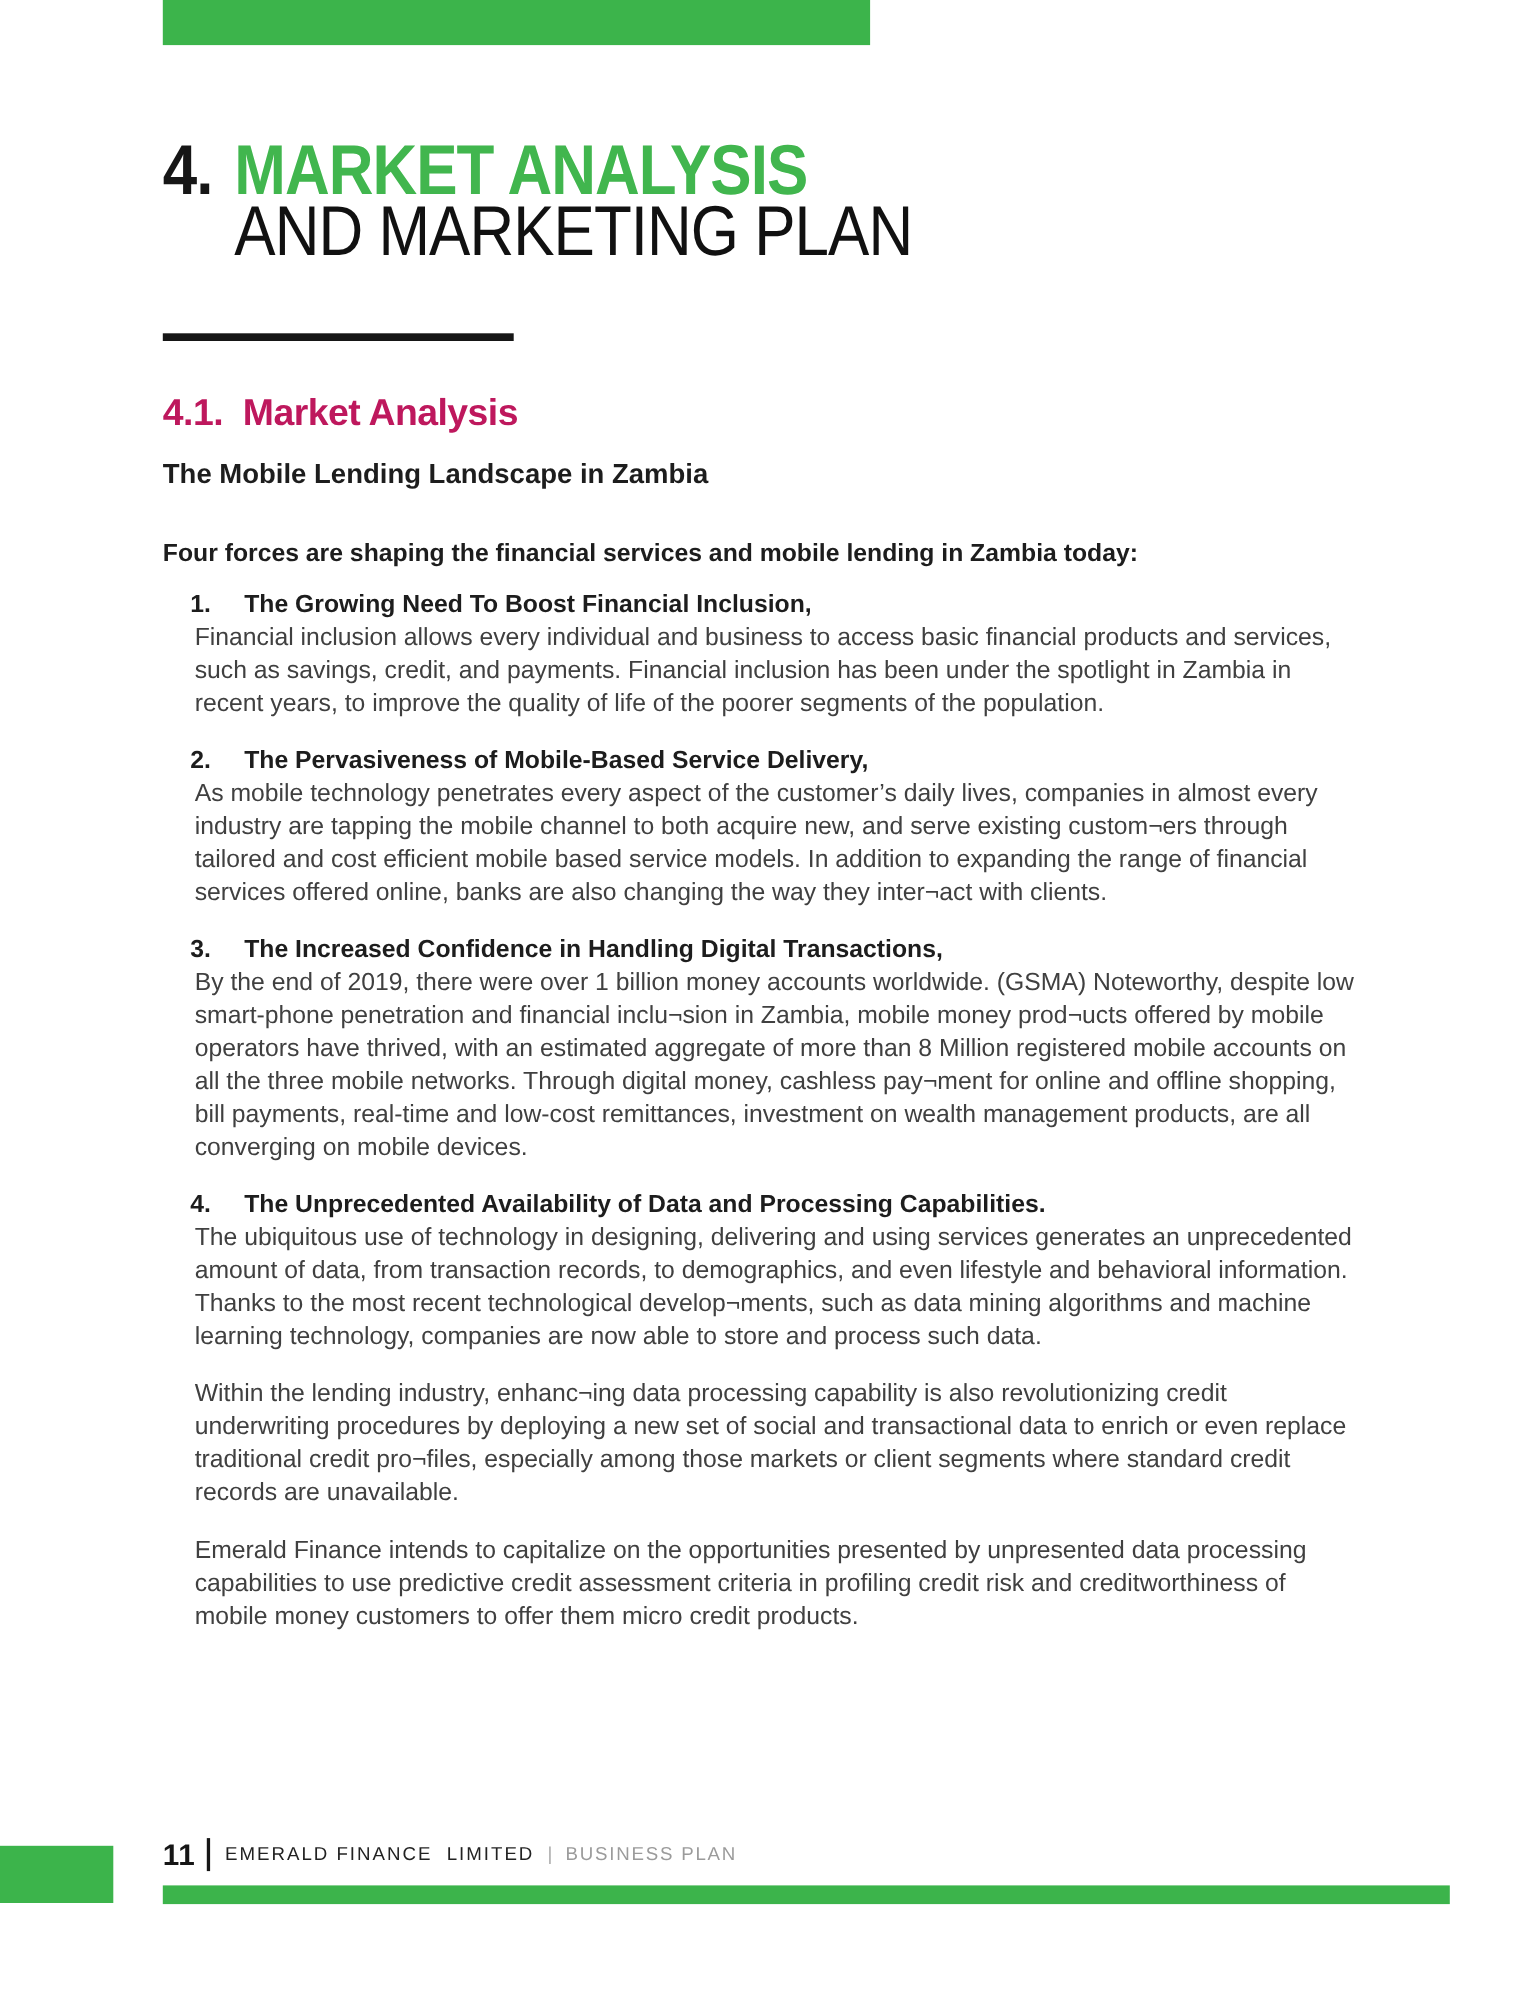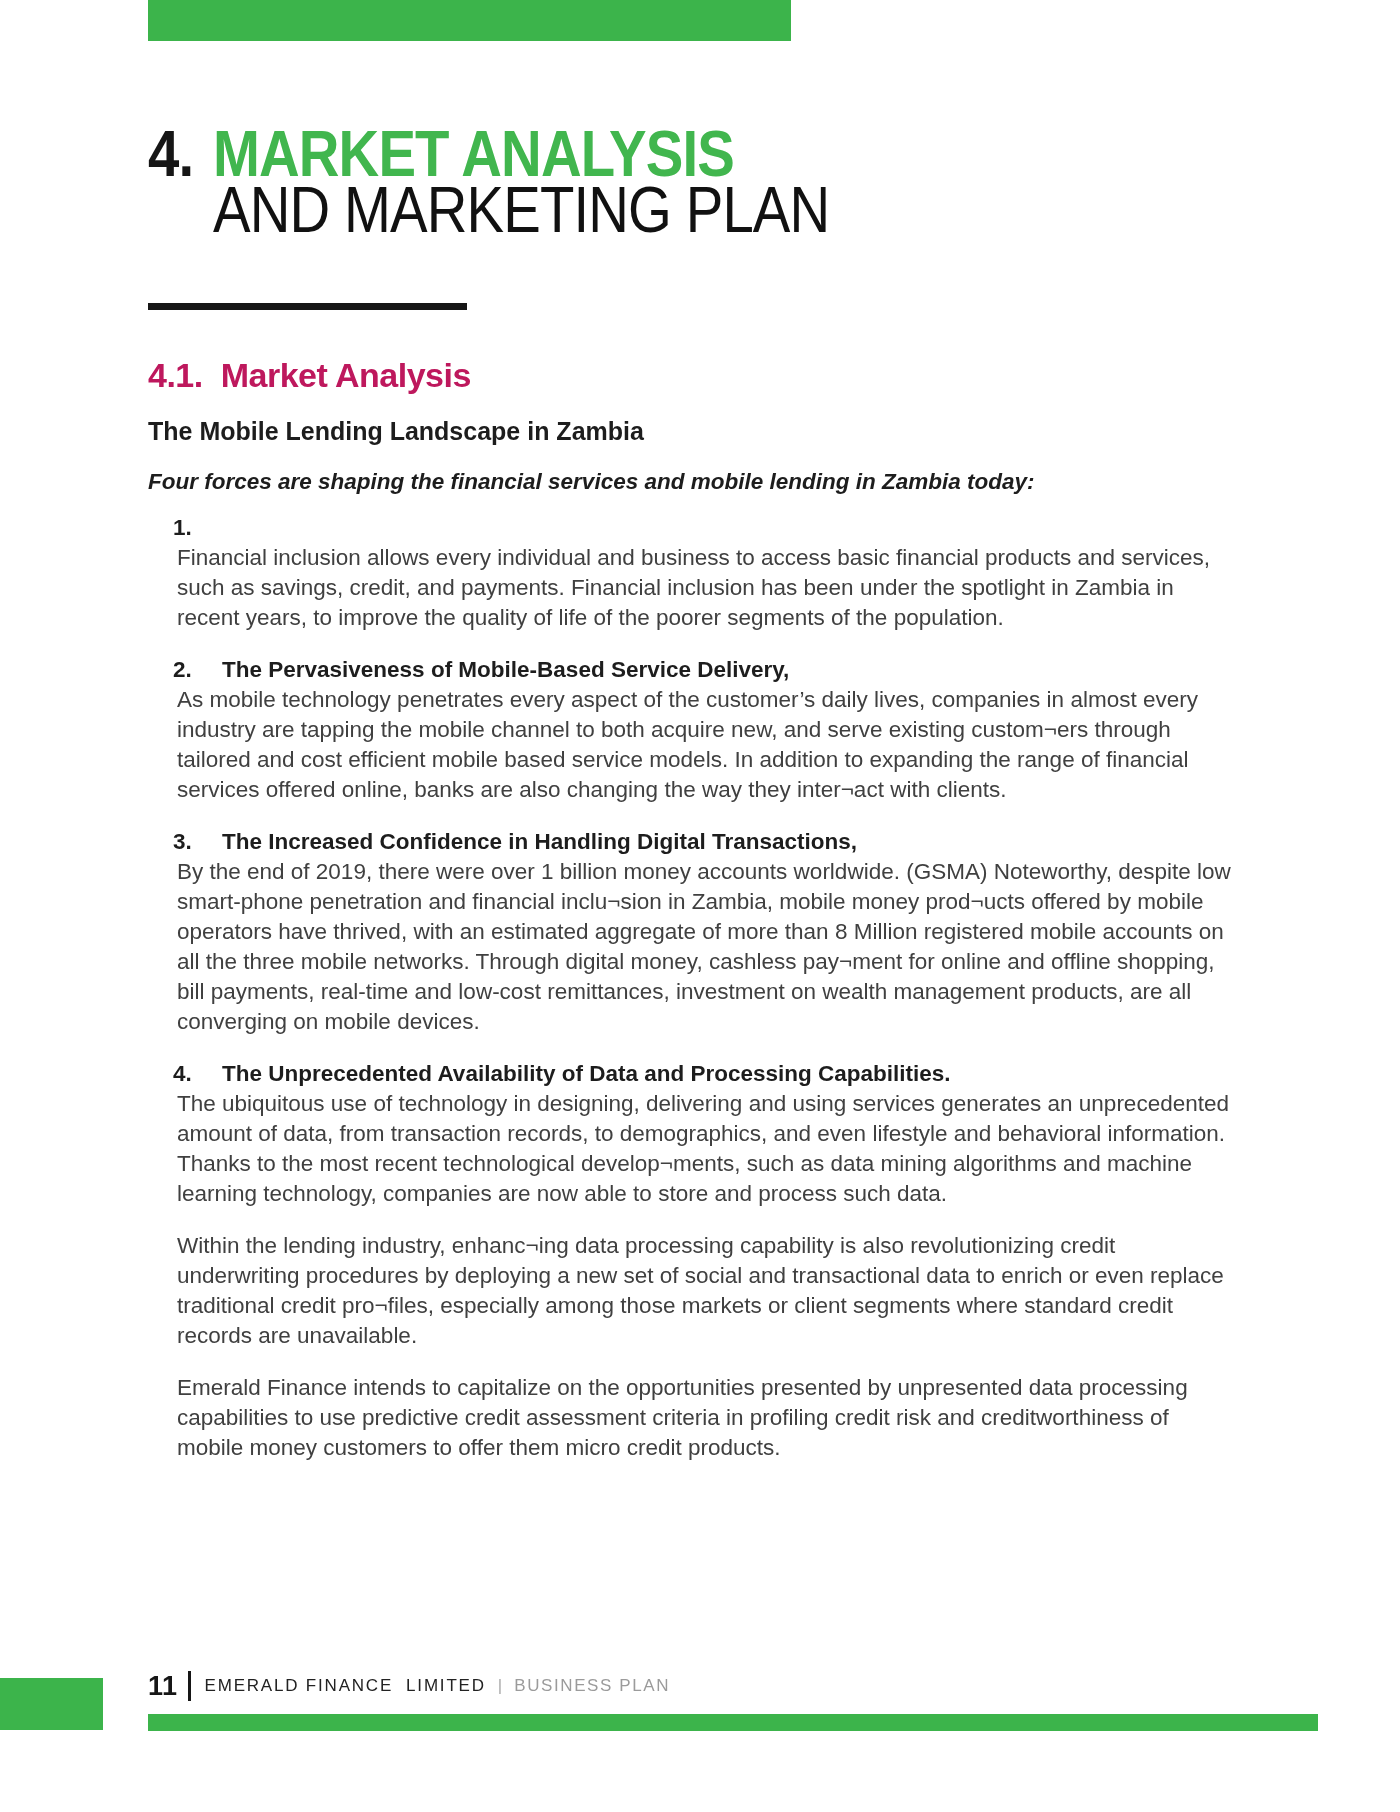--- a/index.html
+++ b/index.html
@@ -35,24 +35,24 @@
   .title-rule { position:absolute; left:148px; top:303px; width:319px; height:7px; background:#161616; }
 
   
   .body-content { position:absolute; left:148px; top:356px; width:1120px; }
 
   .section-heading {
     margin:0 0 22px 0; font-size:34px; font-weight:700; color:#be185d; letter-spacing:-0.5px;
   }
   .section-heading .sec-num { margin-right:18px; }
   .subsection-heading {
-    margin:0 0 21px 0; font-size:25px; font-weight:700; color:#1d1d1d;
+    margin:0 0 42px 0; font-size:25px; font-weight:700; color:#1d1d1d;
   }
   .intro {
-    margin:0 0 16px 0; font-size:22.5px; font-weight:700; color:#1d1d1d; line-height:30px;font-style:italic;
+    margin:0 0 16px 0; font-size:22.5px; font-weight:700; color:#1d1d1d; line-height:30px;
   }
 
   .force { margin:0; }
   .force-head { display:flex; padding-left:25px; font-size:22.5px; font-weight:700; line-height:30px; color:#1d1d1d; }
   .force-num { display:inline-block; width:49px; flex:0 0 49px; }
   .force-title { margin:0; font-size:22.5px; font-weight:700; line-height:30px; }
   .force-body p, .force p.force-paragraph {
     margin:0 0 22px 0; padding-left:29px;
     font-size:22.5px; font-weight:400; line-height:30px; color:#404040;
     width:1063px;
@@ -91,20 +91,21 @@
     </h2>
 
     <h3 class="subsection-heading">The Mobile Lending Landscape in Zambia</h3>
 
     <p class="intro">Four forces are shaping the financial services and mobile lending in Zambia today:</p>
 
     <div id="forces">
   <section class="force">
     <div class="force-head">
       <span class="force-num">1.</span>
+      <h4 class="force-title">The Growing Need To Boost Financial Inclusion,</h4>
     </div>
     <div class="force-body">
             <p class="force-paragraph">Financial inclusion allows every individual and business to access basic financial products and services, such as savings, credit, and payments. Financial inclusion has been under the spotlight in Zambia in recent years, to improve the quality of life of the poorer segments of the population.</p>
           </div>
   </section>
 
   <section class="force">
     <div class="force-head">
       <span class="force-num">2.</span>
       <h4 class="force-title">The Pervasiveness of Mobile-Based Service Delivery,</h4>

